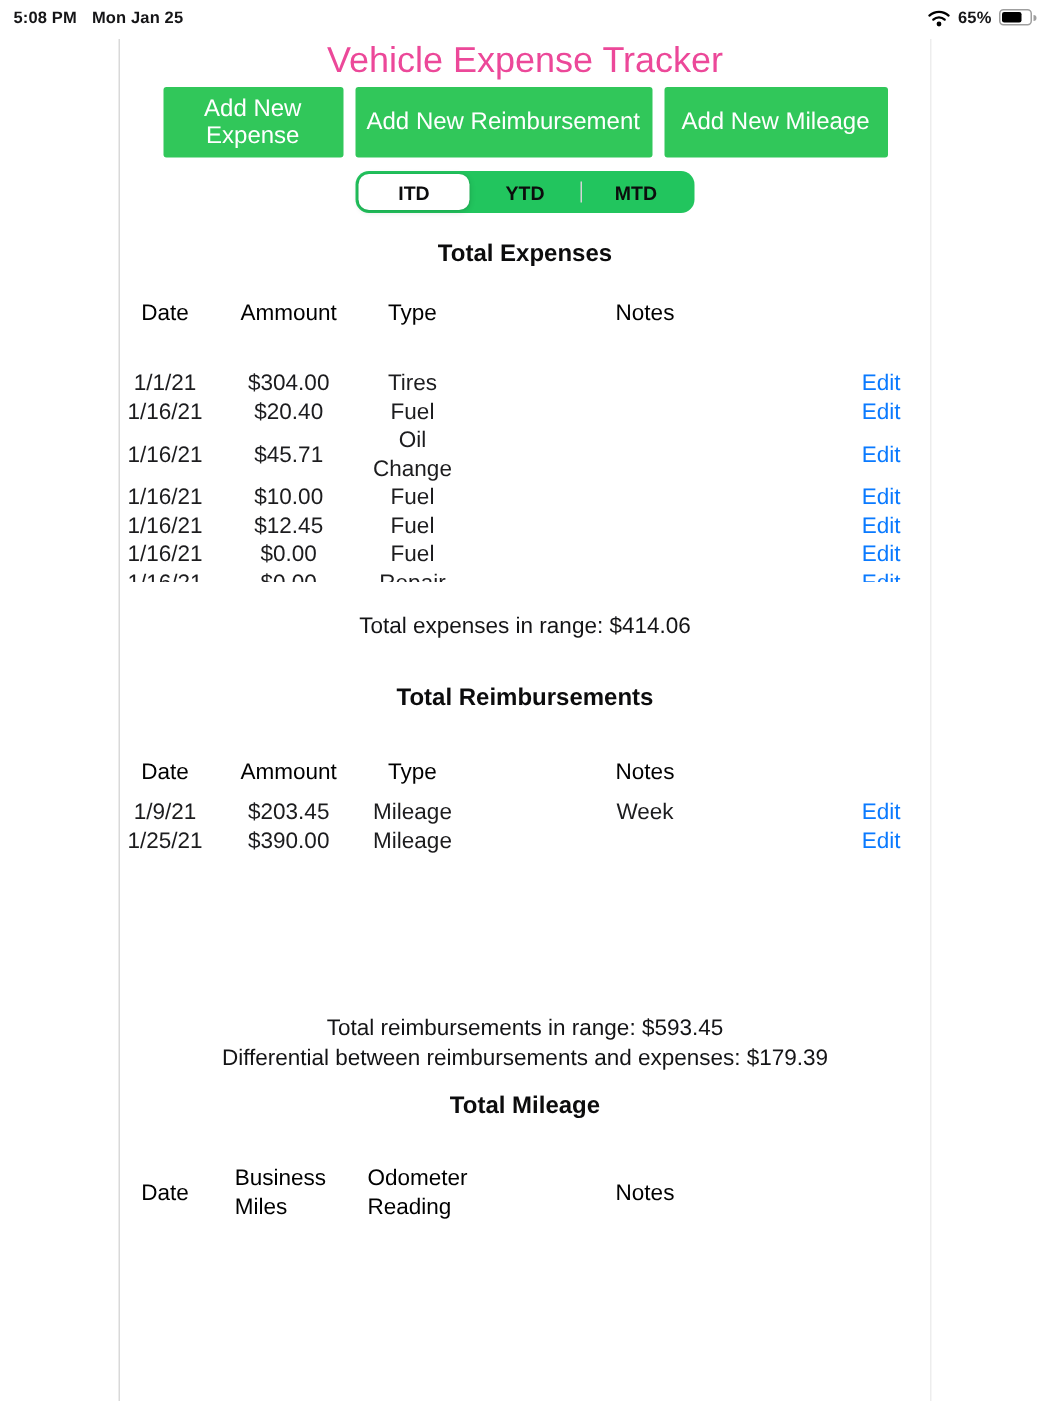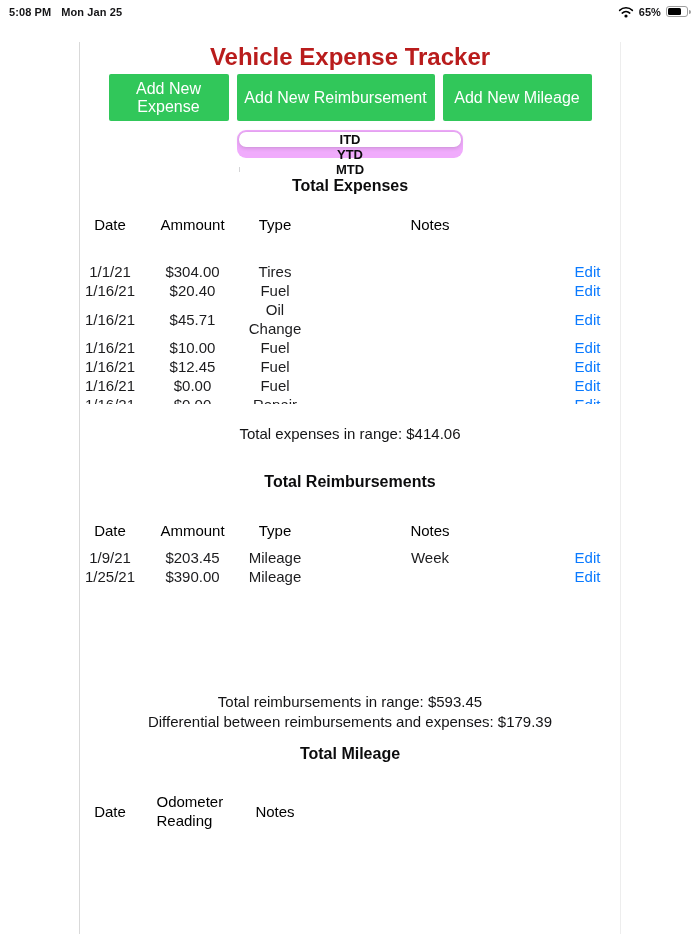--- a/index.html
+++ b/index.html
@@ -27,38 +27,38 @@
   .battery-nub { width:2px; height:4px; background:#9f9f9f; border-radius:0 2px 2px 0; margin-left:1px; }
 
   
   .page {
     width:540px; margin:0 auto; min-height:912px;
     border-left:1px solid #d9d9d9; border-right:1px solid #ededed;
     box-sizing:content-box;
   }
 
   .app-title {
-    text-align:center; font-size:24px; font-weight:700;
-    margin-top:22px; height:30px; line-height:30px; color:#b91c1c;
+    text-align:center; font-size:24px; font-weight:400;
+    margin-top:6px; height:30px; line-height:30px; color:#ec4899;
   }
 
   .action-row { display:flex; justify-content:center; gap:8px; margin-top:2px; }
   .action-btn {
     background:#31c75a; color:#fff; border:none; border-radius:2px;
     height:47px; font-size:16px; font-family:inherit; cursor:pointer;
     display:flex; align-items:center; justify-content:center; padding:0;
   }
   .btn-expense { width:120px; }
   .btn-reimb   { width:198px; }
   .btn-mileage { width:149px; }
 
   
   .segmented {
-    width:222px; margin:9px auto 0; background:#f0abfc; border-radius:9px;
-    padding:2px; display:flex; height:24px;flex-direction:column;
+    width:222px; margin:9px auto 0; background:#22c55e; border-radius:9px;
+    padding:2px; display:flex; height:24px;
   }
   .segment {
     flex:1; display:flex; align-items:center; justify-content:center;
     font-size:13px; font-weight:700; border-radius:7px; color:#0c0c0d;
     position:relative; cursor:pointer;
   }
   .segment.selected { background:#fff; box-shadow:0 1px 4px rgba(0,0,0,.16), 0 0 1px rgba(0,0,0,.08); }
   .segment.divided::before {
     content:""; position:absolute; left:0; top:5px; bottom:5px; width:1px; background:#d4d4d6;
   }
@@ -223,20 +223,21 @@
       </div>
     </div>
 
   <div class="summary sum-reimb">Total reimbursements in range: $593.45</div>
   <div class="summary">Differential between reimbursements and expenses: $179.39</div>
 
   <div class="section-h h-mileage">Total Mileage</div>
 
   <div class="thead t-mileage">
     <div class="cell">Date</div>
+    <div class="cell"><span class="twoline">Business Miles</span></div>
     <div class="cell"><span class="twoline">Odometer Reading</span></div>
     <div class="cell">Notes</div>
     <div class="cell"></div>
   </div>
 
   <div class="rows-clip"></div>
 
 </div>
 
 </body></html>

